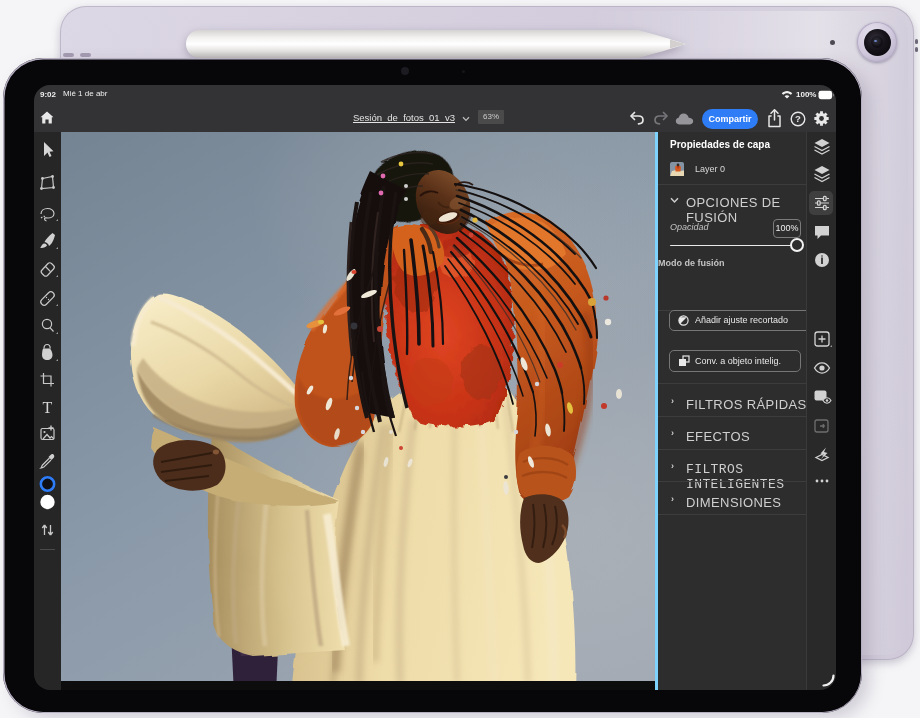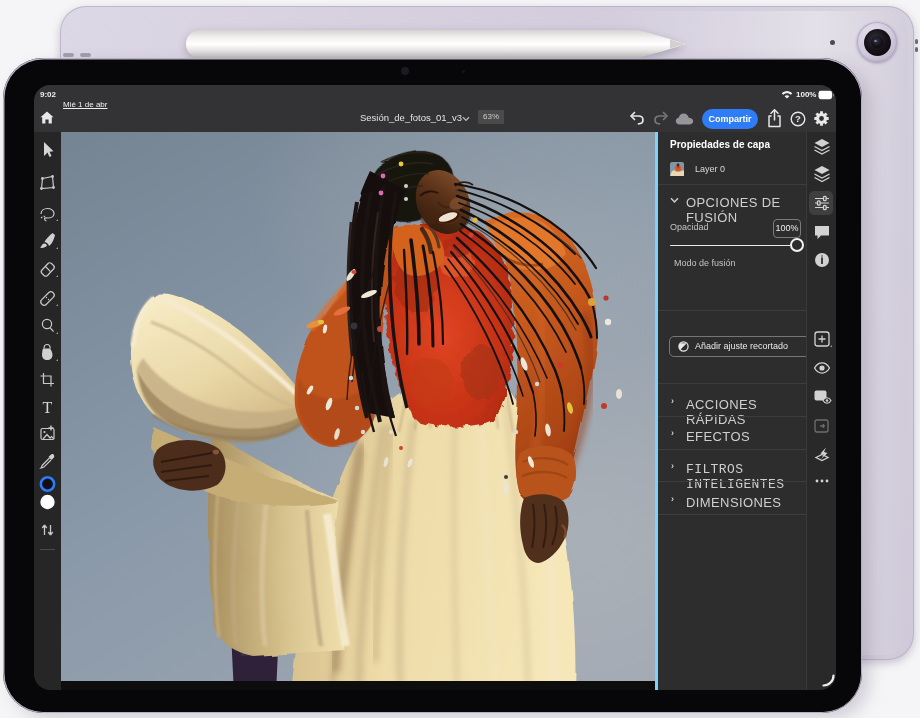--- a/index.html
+++ b/index.html
@@ -99,34 +99,34 @@
   <div id="fgpad">
       <div class="inner"></div>
     </div>
   <div id="fcam"></div>
     <div id="fcam2"></div>
 
   <div id="screen">
     <div id="topbar">
 
       <div class="st" style="left:6px;top:5px;font-weight:bold;">9:02</div>
-      <div class="st" style="left:29px;top:15px;text-decoration:underline;">Mié 1 de abr</div>
+      <div class="st" style="left:29px;top:4px;">Mié 1 de abr</div>
       <svg class="abs" style="left:747px;top:5px;" width="12" height="9" viewBox="0 0 12 9">
         <path d="M6,8.6 L3.6,6.2 C4.2,5.6 5,5.2 6,5.2 C7,5.2 7.8,5.6 8.4,6.2 Z M2.2,4.8 C3.2,3.8 4.5,3.2 6,3.2 C7.5,3.2 8.8,3.8 9.8,4.8 L11.2,3.4 C9.9,2 8,1.1 6,1.1 C4,1.1 2.1,2 0.8,3.4 Z" fill="#efefef"></path>
       </svg>
       <div class="st" style="left:762px;top:5px;font-weight:bold;">100%</div>
       <svg class="abs" style="left:784px;top:4.5px;" width="16" height="10" viewBox="0 0 16 10">
         <rect x="0.5" y="0.8" width="13.6" height="8.4" rx="2.4" fill="#ffffff"></rect>
         <path d="M14.8,3.4 C15.6,3.6 15.8,4.1 15.8,5 C15.8,5.9 15.6,6.4 14.8,6.6 Z" fill="#8f8f8f"></path>
       </svg>
 
       <svg class="abs" style="left:6px;top:26px;" width="14" height="13" viewBox="0 0 14 13">
         <path d="M7,0.5 L13.5,6.2 L11.8,6.2 L11.8,12.5 L8.6,12.5 L8.6,8.4 L5.4,8.4 L5.4,12.5 L2.2,12.5 L2.2,6.2 L0.5,6.2 Z" fill="#e8e8e8"></path>
       </svg>
-      <div class="tb" style="left:326px;top:27px;">Sesión_de_fotos_01_v3</div>
+      <div class="tb" style="left:319px;top:27px;text-decoration:underline;">Sesión_de_fotos_01_v3</div>
       <svg class="abs" style="left:428px;top:31px;" width="8" height="6" viewBox="0 0 8 6">
         <path d="M1,1.2 L4,4.4 L7,1.2" fill="none" stroke="#bbbbbb" stroke-width="1.3"></path>
       </svg>
       <div id="badge63">63%</div>
 
       <svg class="abs" style="left:595px;top:26px;" width="16" height="14" viewBox="0 0 16 14">
         <path d="M5.5,1.5 L2,5 L5.5,8.5" fill="none" stroke="#e6e6e6" stroke-width="1.7" stroke-linecap="round" stroke-linejoin="round"></path>
         <path d="M2.6,5 L9.5,5 C12.5,5 14,7 14,9 C14,11 12.5,12.8 9.5,12.8" fill="none" stroke="#e6e6e6" stroke-width="1.7" stroke-linecap="round"></path>
       </svg>
 
@@ -516,36 +516,43 @@
         <path d="M5,4.5 C7,3 9.5,3 11,5 L10.5,9.5 L5.5,9.5 Z" fill="#d55a22"></path>
         <path d="M7,4 L9.5,4 L9,6.5 L7.2,6.5 Z" fill="#c03a1a"></path>
         <circle cx="8" cy="3" r="1.4" fill="#3a2a20"></circle>
       </svg>
       <div style="position:absolute;left:37px;top:32px;color:#d8d8d8;font-size:9px;">Layer 0</div>
       <div class="pnl-div" style="top:52px;"></div>
       <svg class="abs" style="left:12px;top:64px;" width="9" height="8" viewBox="0 0 9 8">
         <path d="M1,2.2 L4.5,6 L8,2.2" fill="none" stroke="#cccccc" stroke-width="1.5"></path>
       </svg>
       <div class="pnl-sec" style="left:28px;top:63px;">OPCIONES DE FUSIÓN</div>
-      <div class="pnl-lbl" style="left:12px;top:90px;">Opacidad</div>
+      <div class="pnl-lbl" style="left:12px;top:90px;font-style:italic;">Opacidad</div>
       <div style="position:absolute;left:115px;top:87px;width:26px;height:17px;border:1px solid #7b7b7c;border-radius:4px;color:#ececec;font-size:9px;text-align:center;line-height:17px;">100%</div>
       <div style="position:absolute;left:12px;top:112.5px;width:124px;height:1.5px;background:#e9e9e9;border-radius:1px;"></div>
       <div style="position:absolute;left:132px;top:106px;width:10px;height:10px;border:2.4px solid #f2f2f2;border-radius:50%;background:#2d2d2e;"></div>
-      <div class="pnl-lbl" style="left:16px;top:126px;">Modo de fusión</div>
+      <div class="pnl-lbl" style="left:0;top:126px;font-weight:bold;">Modo de fusión</div>
       <div class="pnl-div" style="top:178px;"></div>
-      <div class="pnl-btn" style="top:204px;height:19px;padding-left:17px;">
+      <div class="pnl-btn" style="top:178px;height:19px;padding-left:17px;">
         <svg class="abs" style="left:8px;top:4px;" width="11" height="11" viewBox="0 0 11 11">
           <circle cx="5.5" cy="5.5" r="4.6" fill="none" stroke="#e8e8e8" stroke-width="1.2"></circle>
           <path d="M2.3,8.7 A4.6,4.6 0 0,1 2.3,2.3 L8.7,2.3 Z" fill="#e8e8e8"></path>
         </svg>
         <span style="position:absolute;left:25px;top:4px;">Añadir ajuste recortado</span>
       </div>
+      <div class="pnl-btn" style="top:218px;height:20px;">
+        <svg class="abs" style="left:8px;top:4px;" width="12" height="12" viewBox="0 0 12 12">
+          <rect x="1" y="4" width="7" height="7" fill="#e8e8e8"></rect>
+          <rect x="5" y="1" width="6" height="6" fill="none" stroke="#e8e8e8" stroke-width="1.2"></rect>
+        </svg>
+        <span style="position:absolute;left:25px;top:5px;">Conv. a objeto intelig.</span>
+      </div>
       <div class="pnl-div" style="top:251px;"></div>
       <div class="chev" style="position:absolute;left:13px;top:264px;font-size:9px;">›</div>
-      <div class="pnl-sec" style="left:28px;top:265px;">ACCIONES RÁPIDAS</div>
+      <div class="pnl-sec" style="left:28px;top:265px;">FILTROS RÁPIDAS</div>
       <div class="pnl-div" style="top:284px;"></div>
       <div class="chev" style="position:absolute;left:13px;top:296px;font-size:9px;">›</div>
       <div class="pnl-sec" style="left:28px;top:297px;text-align:right;">EFECTOS</div>
       <div class="pnl-div" style="top:317px;"></div>
       <div class="chev" style="position:absolute;left:13px;top:329px;font-size:9px;">›</div>
       <div class="pnl-sec" style="left:28px;top:330px;font-family:Liberation Mono, monospace;">FILTROS INTELIGENTES</div>
       <div class="pnl-div" style="top:349px;"></div>
       <div class="chev" style="position:absolute;left:13px;top:362px;font-size:9px;">›</div>
       <div class="pnl-sec" style="left:28px;top:363px;">DIMENSIONES</div>
       <div class="pnl-div" style="top:382px;"></div>

